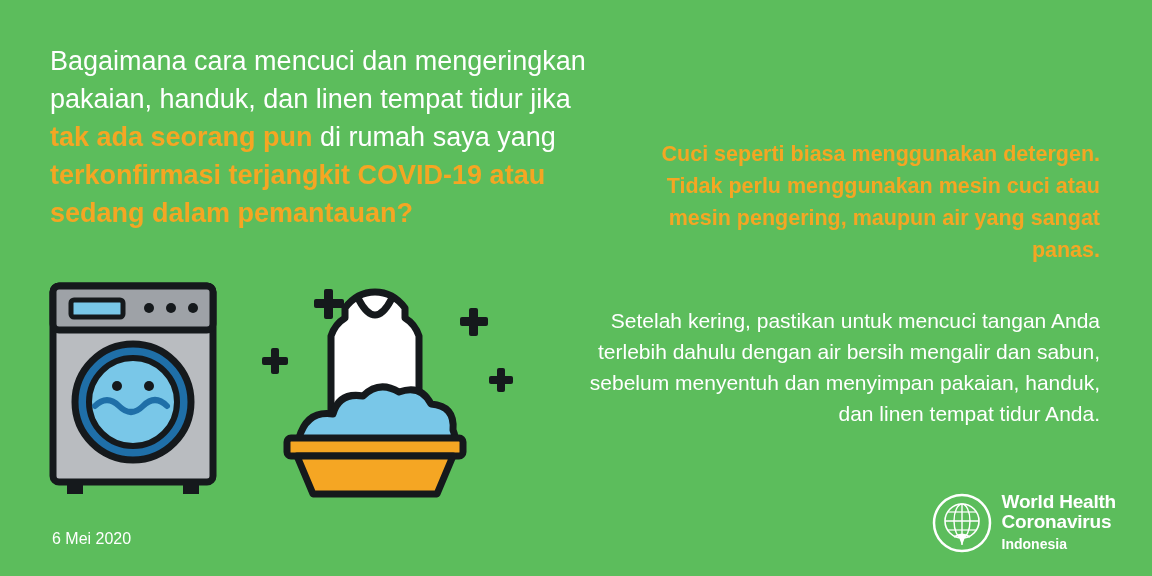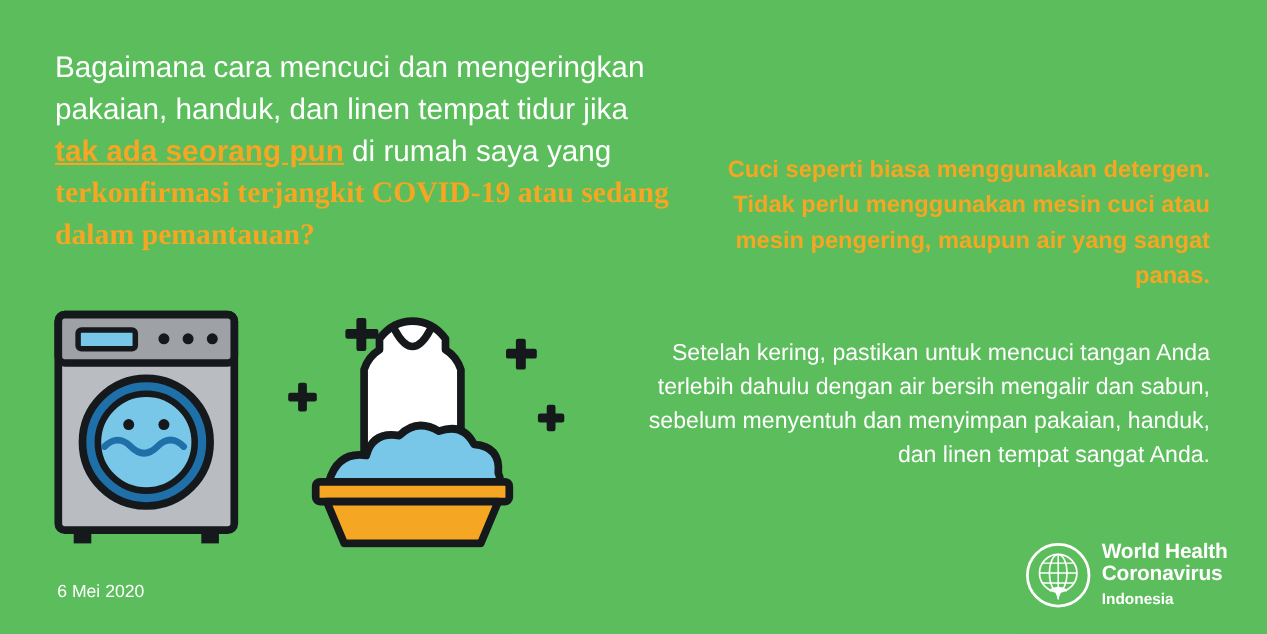--- a/index.html
+++ b/index.html
@@ -27,26 +27,24 @@
     top: 42px;
     width: 560px;
     font-size: 27px;
     line-height: 38px;
     color: #ffffff;
     font-weight: 400;
   }
   .question .hl {
     color: #f5a623;
     font-weight: 700;
-    text-decoration: underline;
   }
   .question .hl2 {
     color: #f5a623;
     font-weight: 700;
-    font-family: Liberation Serif, serif;
   }
 
   
   .answer-orange {
     position: absolute;
     right: 52px;
     top: 138px;
     width: 490px;
     text-align: right;
     font-size: 21.5px;
@@ -136,21 +134,21 @@
 <body>
 
 <div class="poster">
 
   <div class="question">
     <span>Bagaimana cara mencuci dan mengeringkan pakaian, handuk, dan linen tempat tidur jika </span><span class="hl">tak ada seorang pun</span><span> di rumah saya yang </span><span class="hl2">terkonfirmasi terjangkit COVID-19 atau sedang dalam pemantauan?</span>
   </div>
 
   <div class="answer-orange">Cuci seperti biasa menggunakan detergen. Tidak perlu menggunakan mesin cuci atau mesin pengering, maupun air yang sangat panas.</div>
 
-  <div class="answer-white">Setelah kering, pastikan untuk mencuci tangan Anda terlebih dahulu dengan air bersih mengalir dan sabun, sebelum menyentuh dan menyimpan pakaian, handuk, dan linen tempat sangat Anda.</div>
+  <div class="answer-white">Setelah kering, pastikan untuk mencuci tangan Anda terlebih dahulu dengan air bersih mengalir dan sabun, sebelum menyentuh dan menyimpan pakaian, handuk, dan linen tempat tidur Anda.</div>
 
   <div class="illustration">
     <svg width="480" height="220" viewBox="0 0 480 220" xmlns="http://www.w3.org/2000/svg">
 
       <g>
         <rect x="8" y="8" width="160" height="196" rx="6" fill="#b9bcc0" stroke="#15191c" stroke-width="7"></rect>
         <rect x="8" y="8" width="160" height="44" rx="6" fill="#9ea2a7" stroke="#15191c" stroke-width="7"></rect>
         <rect x="26" y="22" width="52" height="17" rx="3" fill="#79c7e8" stroke="#15191c" stroke-width="5"></rect>
         <circle cx="104" cy="30" r="5" fill="#15191c"></circle>
         <circle cx="126" cy="30" r="5" fill="#15191c"></circle>

